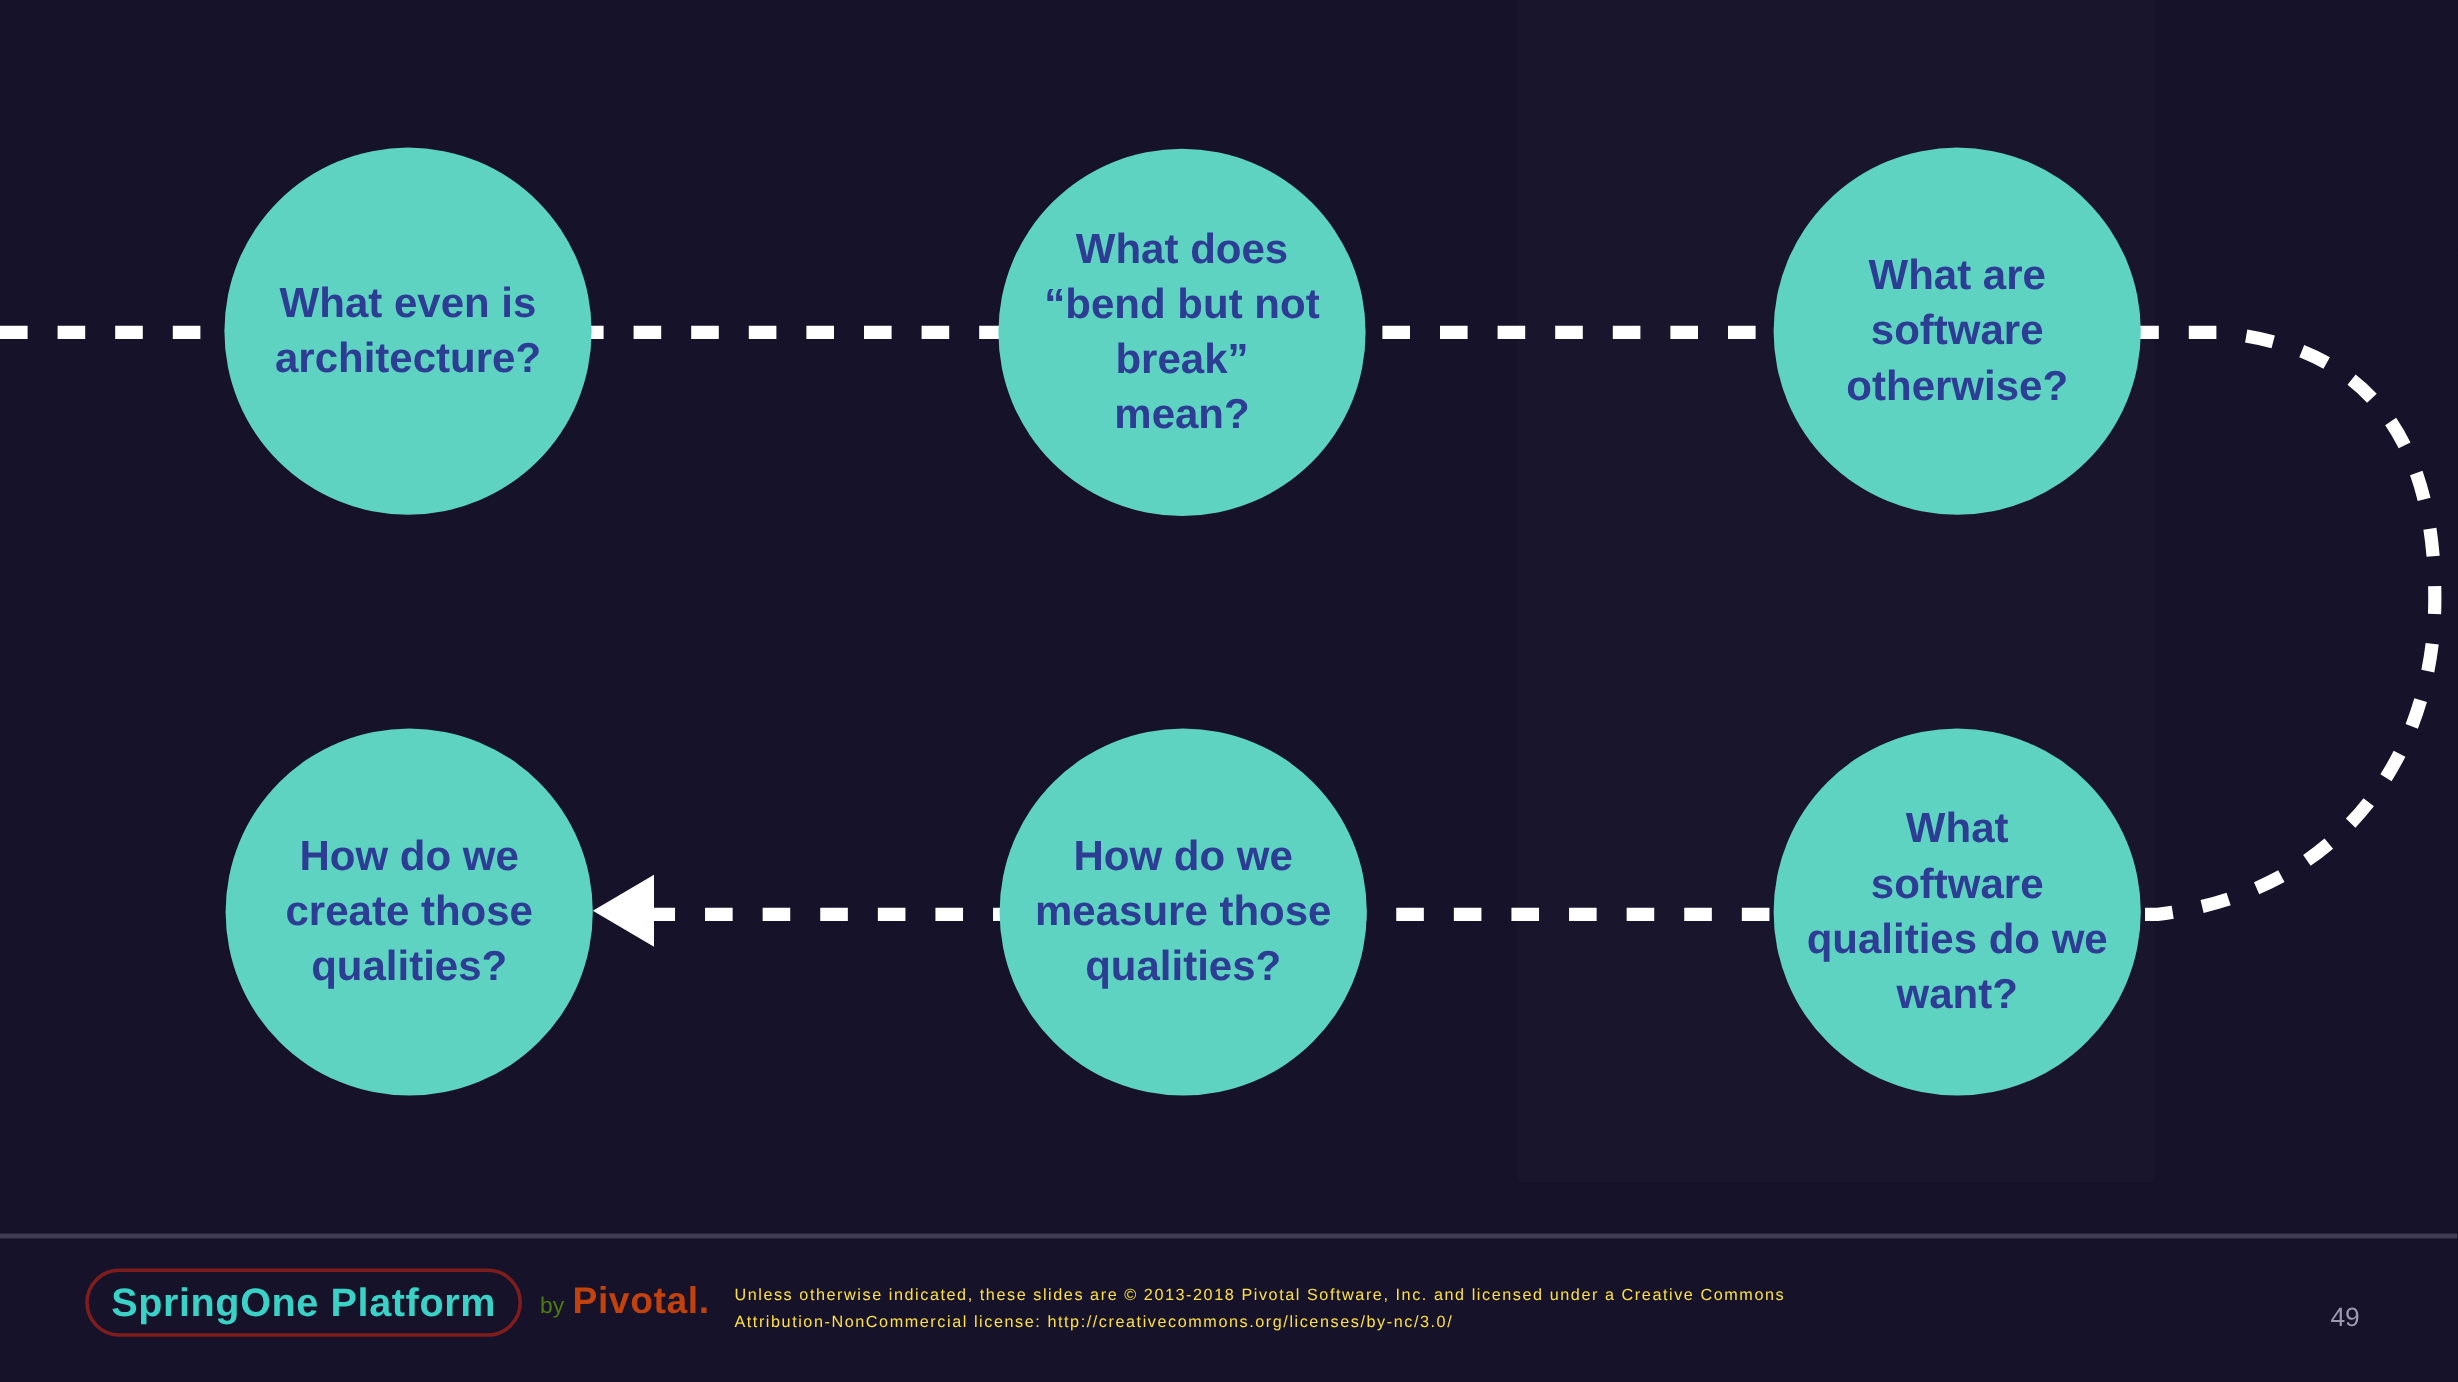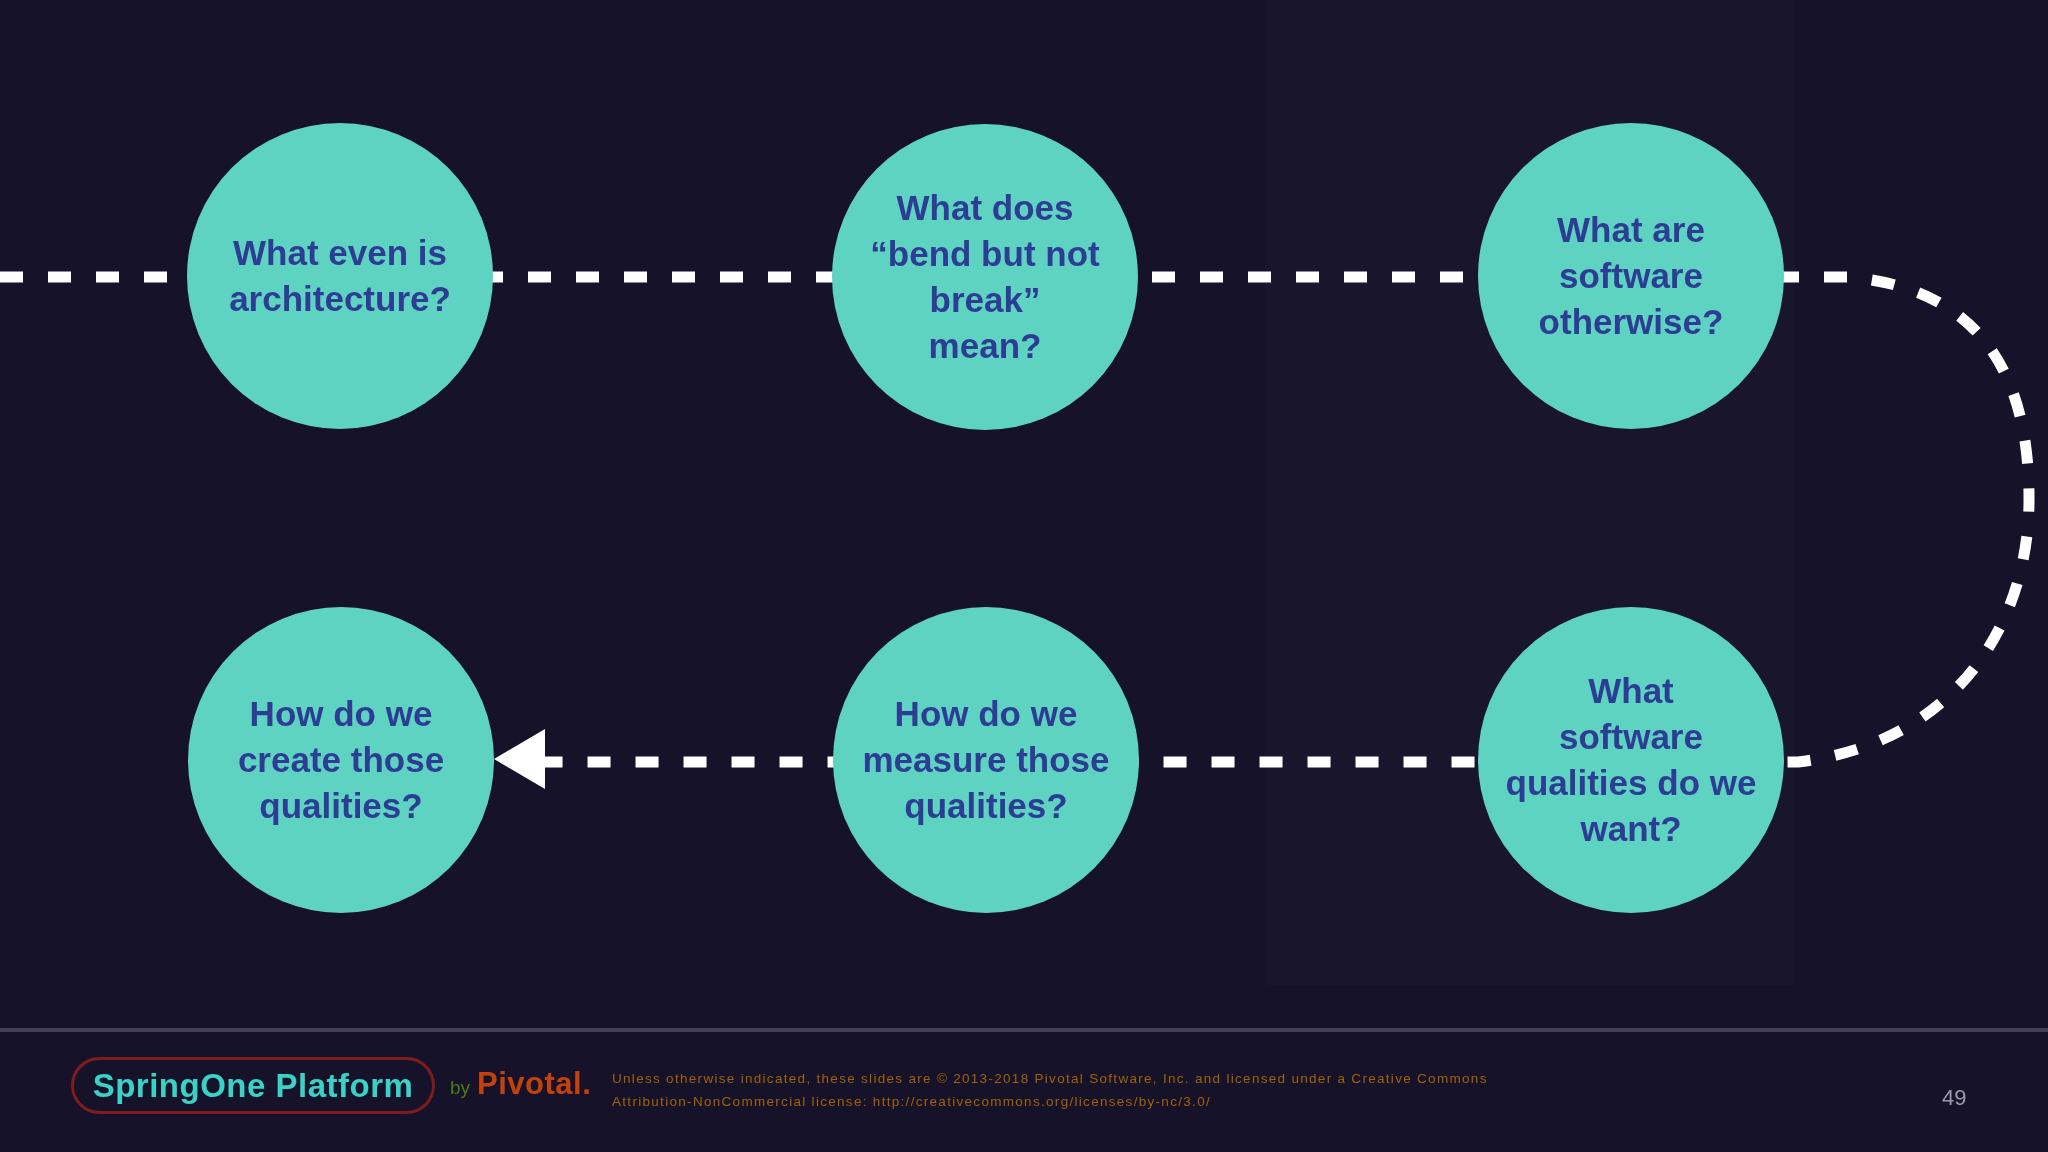--- a/index.html
+++ b/index.html
@@ -34,21 +34,21 @@
     color:#3ad2c6;font-size:33px;font-weight:bold;letter-spacing:0.5px;
   }
   .byline{
     position:absolute;left:450px;top:1066px;height:46px;
     display:flex;align-items:baseline;gap:7px;
   }
   .byline .by{font-size:19px;color:#4d7c0f;}
   .byline .brand{font-size:31px;font-weight:bold;color:#c2410c;letter-spacing:0.5px;}
   .license{
     position:absolute;left:612px;top:1068px;width:900px;
-    color:#a16207;font-size:13.5px;letter-spacing:1.3px;line-height:1.7;
+    color:#fde047;font-size:13.5px;letter-spacing:1.3px;line-height:1.7;
     white-space:pre-line;
   }
   .page-number{
     position:absolute;left:1942px;top:1085px;
     color:#9b99ac;font-size:22px;
   }
 </style>
 </head>
 <body>
 

